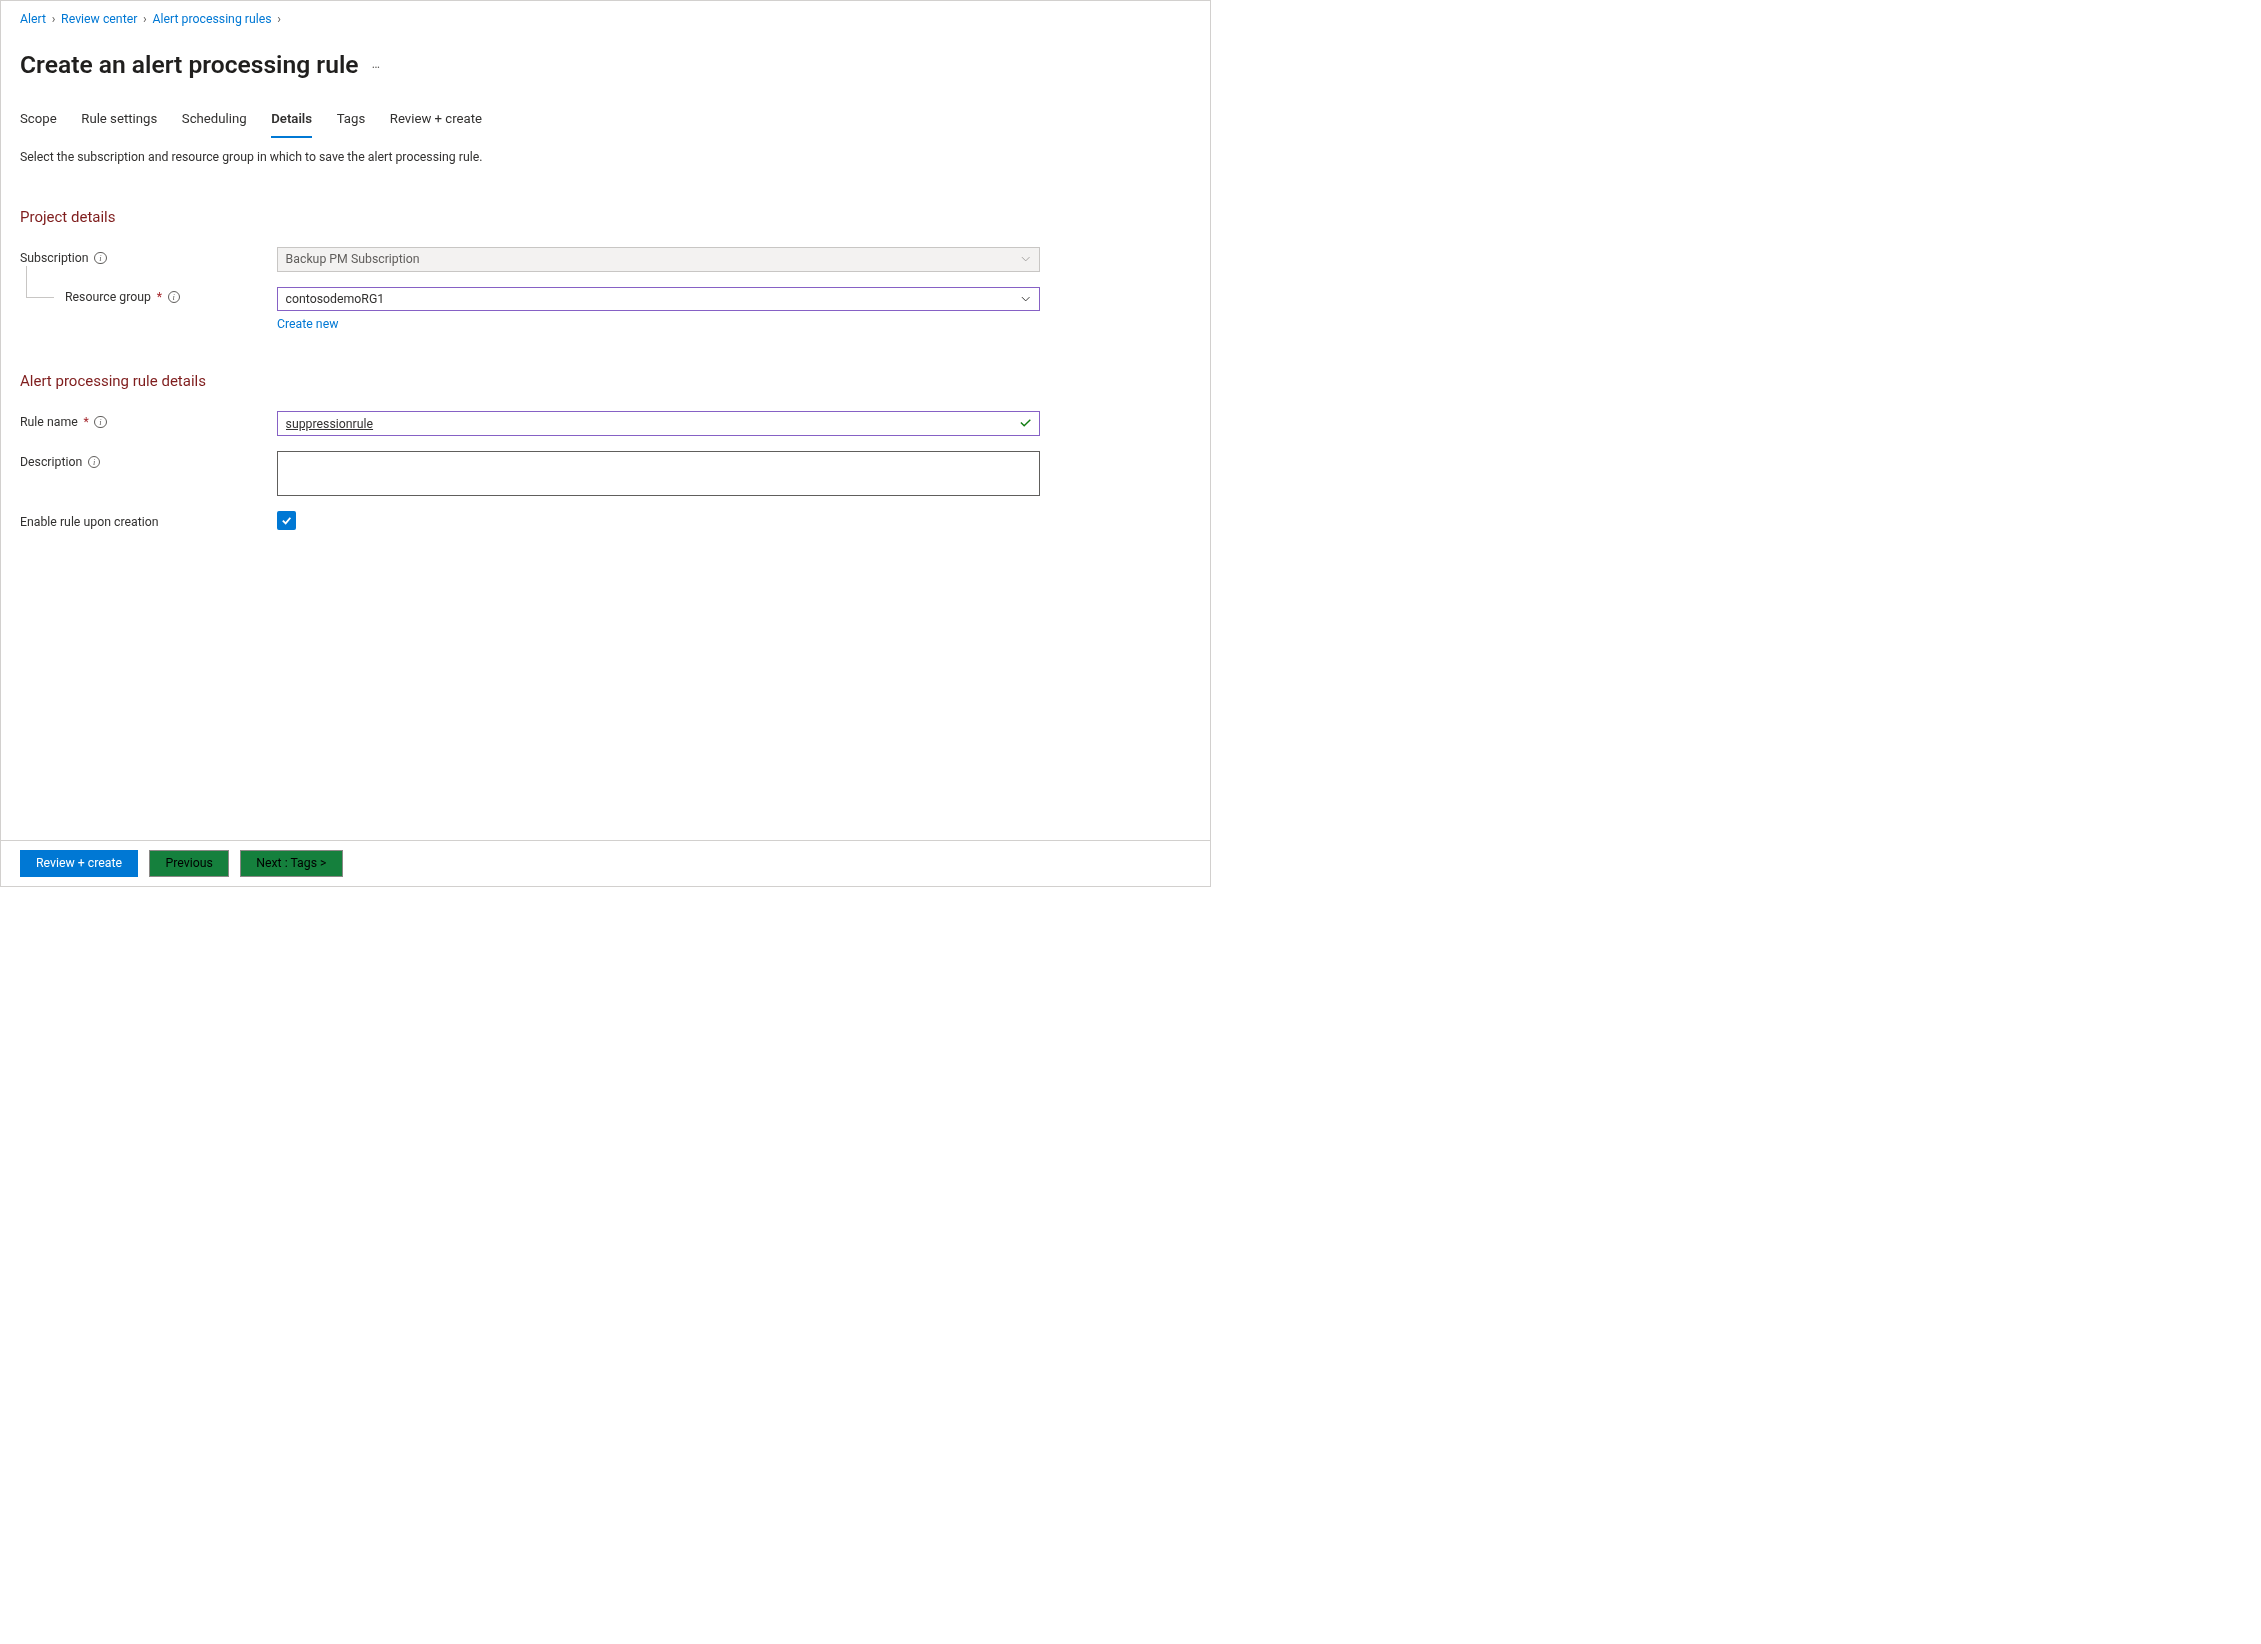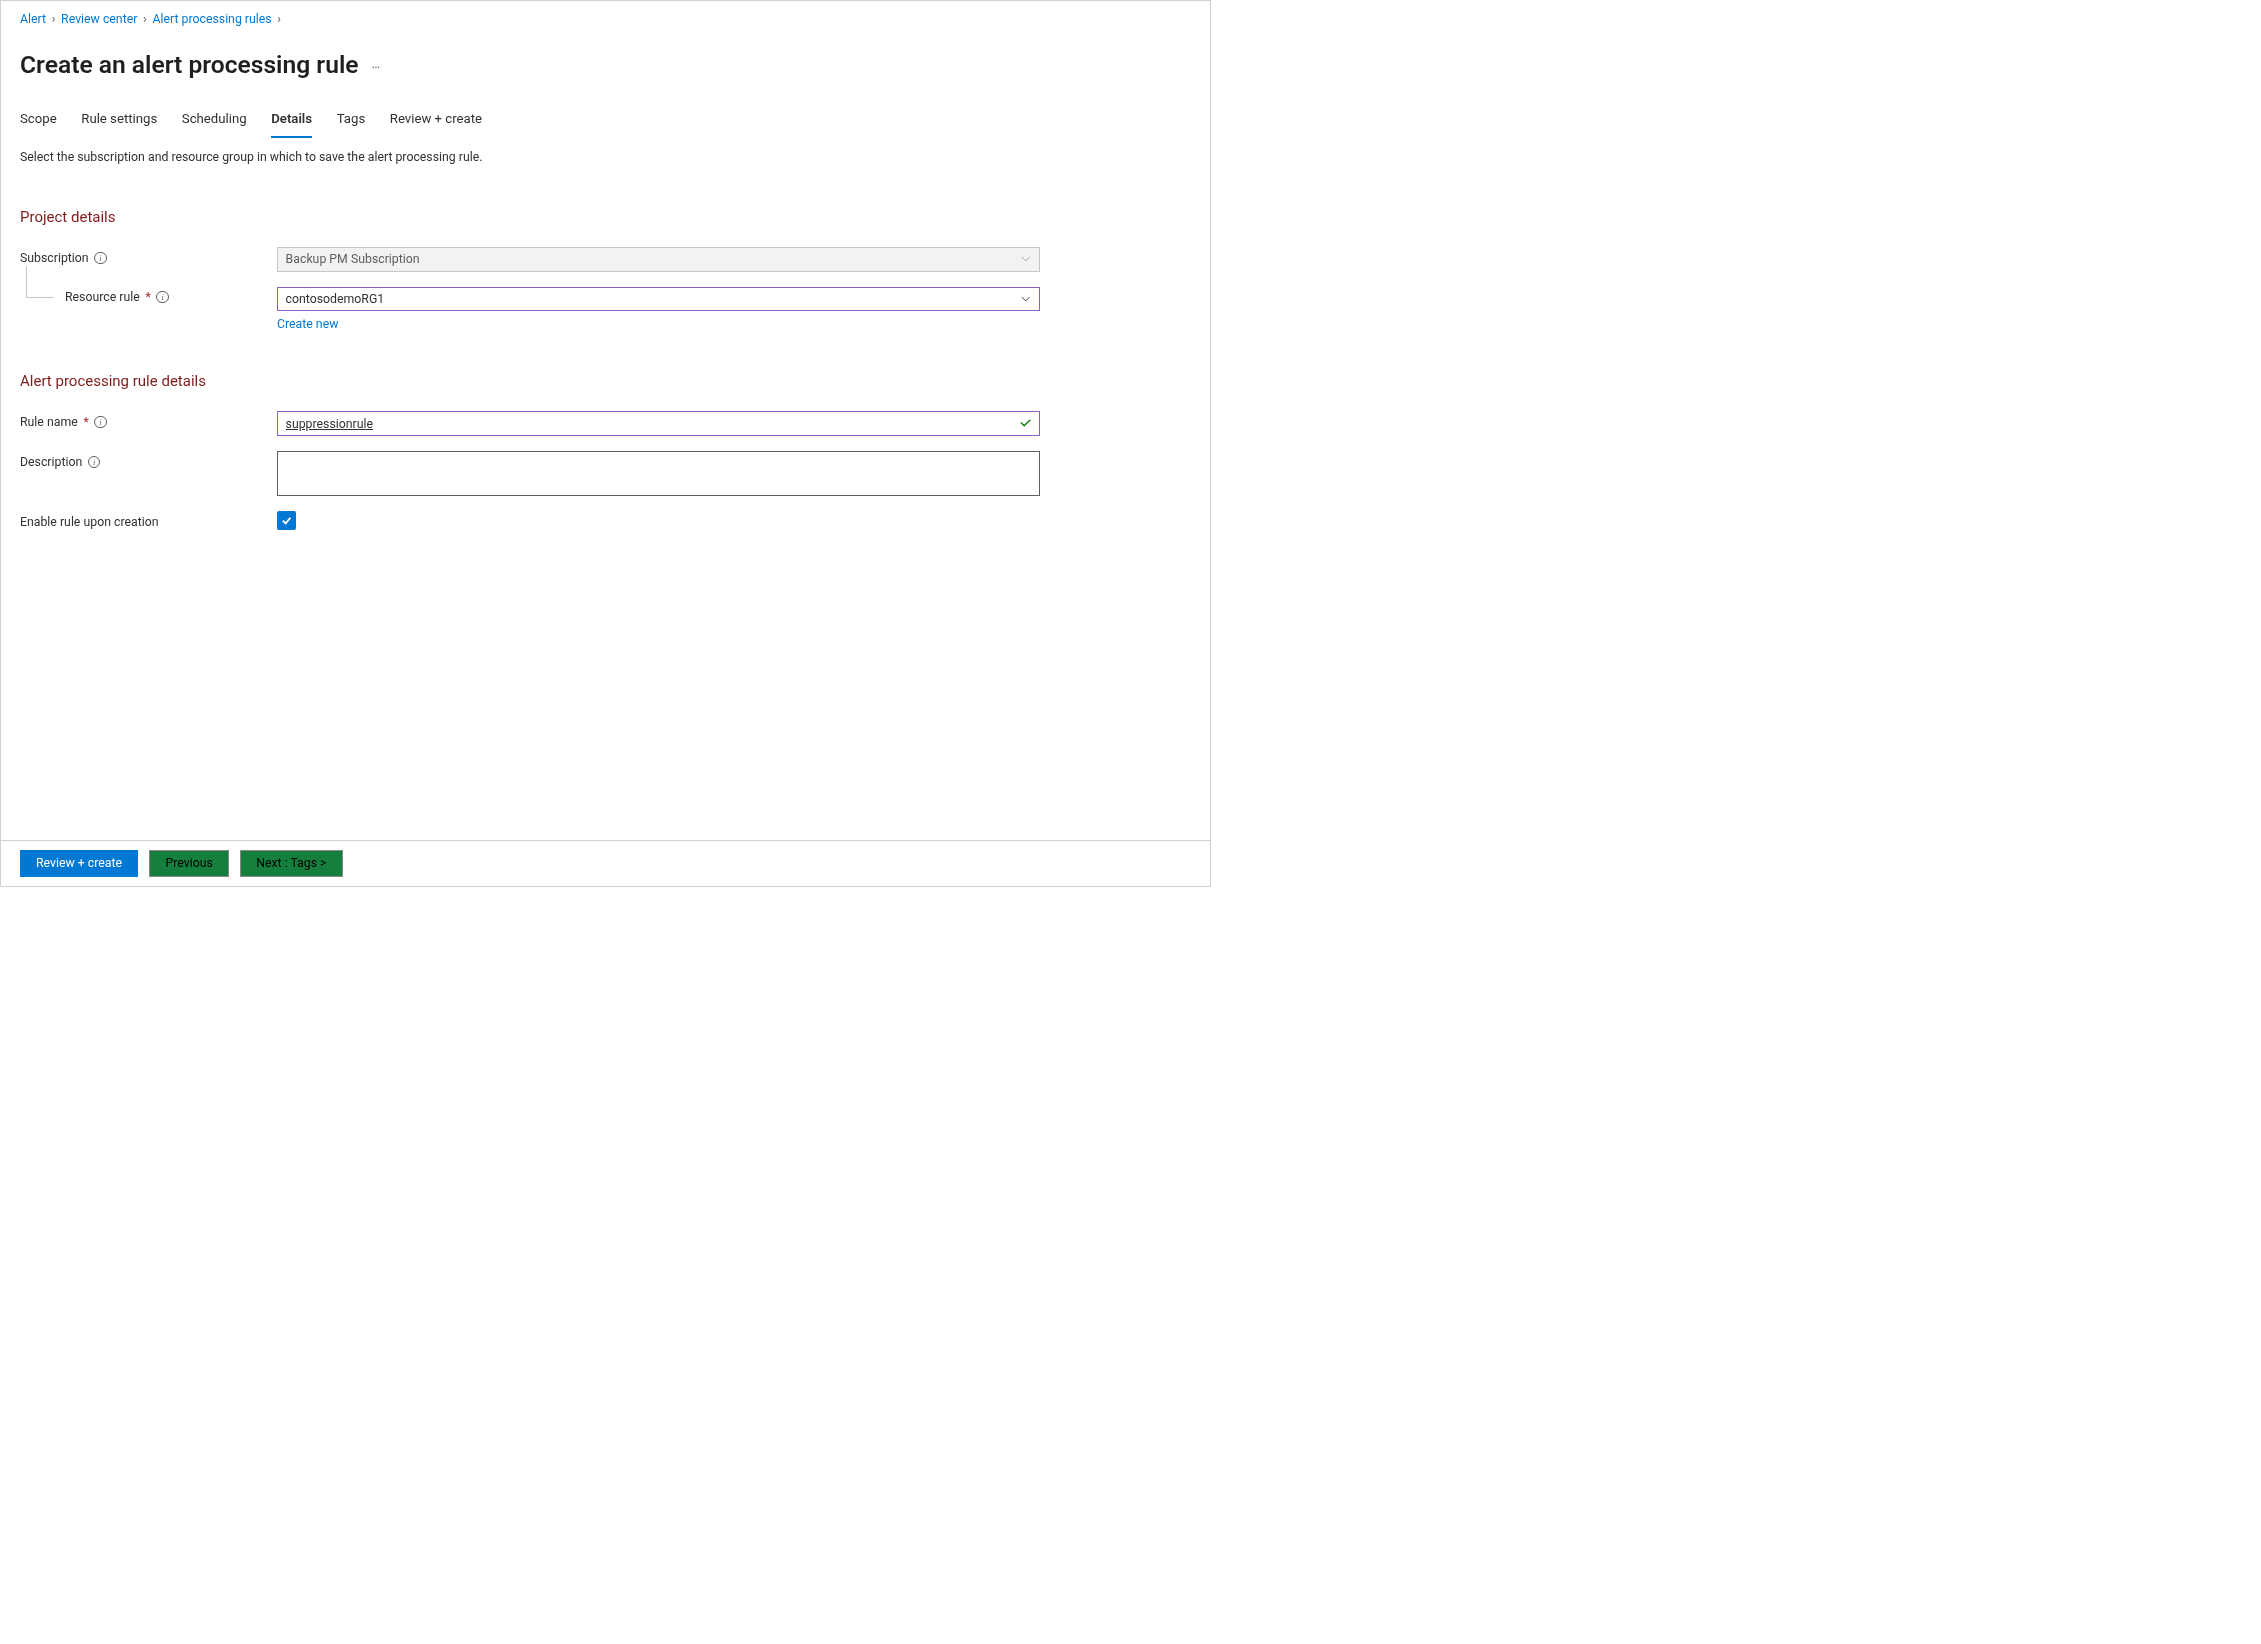--- a/index.html
+++ b/index.html
@@ -246,21 +246,21 @@
               <path d="M2 4 L6 8 L10 4" stroke="#a19f9d" stroke-width="1" fill="none"></path>
             </svg>
         </span>
       </div>
     </div>
   </div>
 
   <div class="form-row">
     <div class="label-col indent">
       <span class="indent-connector"></span>
-      <span>Resource rule</span>
+      <span>Resource group</span>
       <span class="req">*</span>
       <span class="info-icon">i</span>
     </div>
     <div class="field-col">
       <div class="select-box highlight">
         <span>contosodemoRG1</span>
         <span class="chevron">
           <svg width="11.4" height="11.4" viewBox="0 0 12 12">
               <path d="M2 4 L6 8 L10 4" stroke="#323130" stroke-width="1" fill="none"></path>
             </svg>

